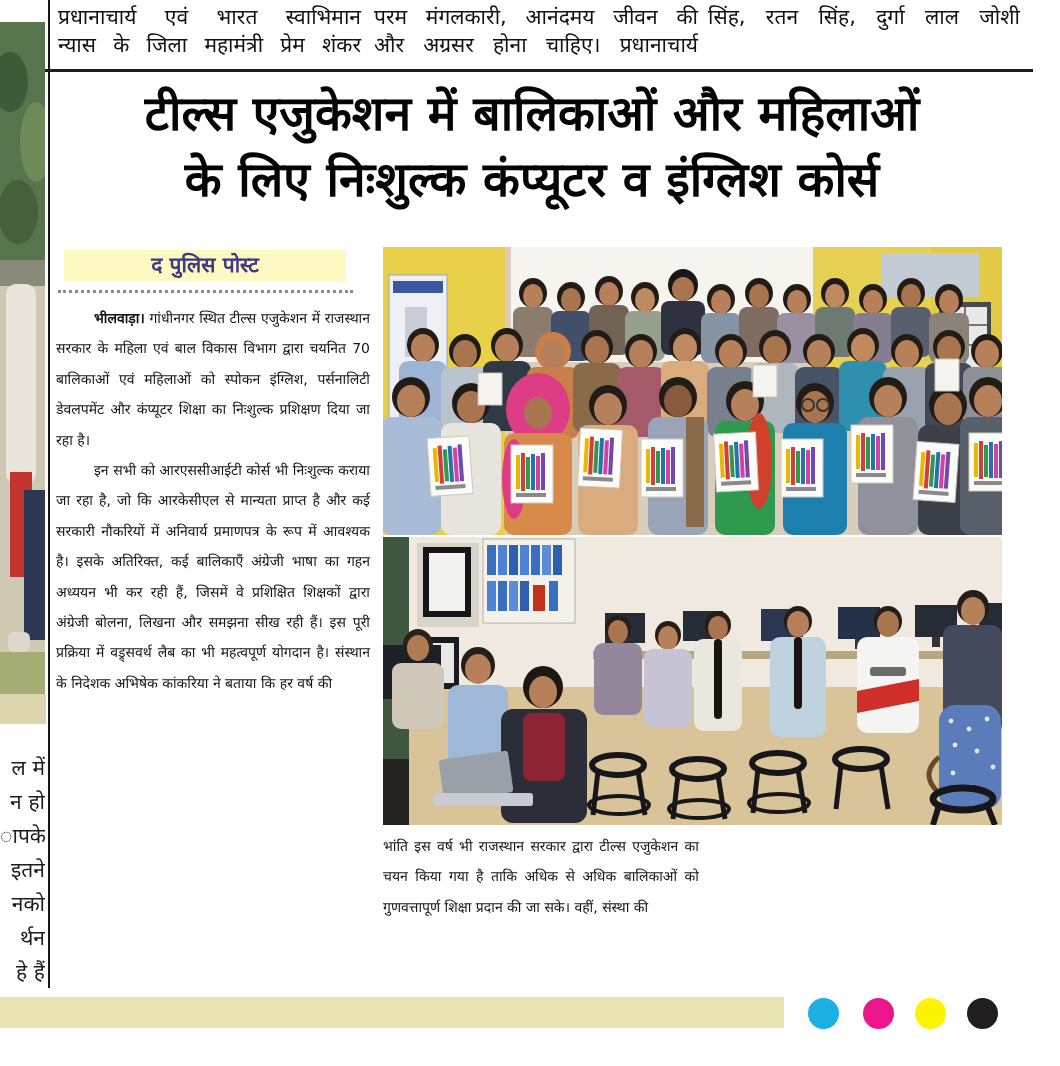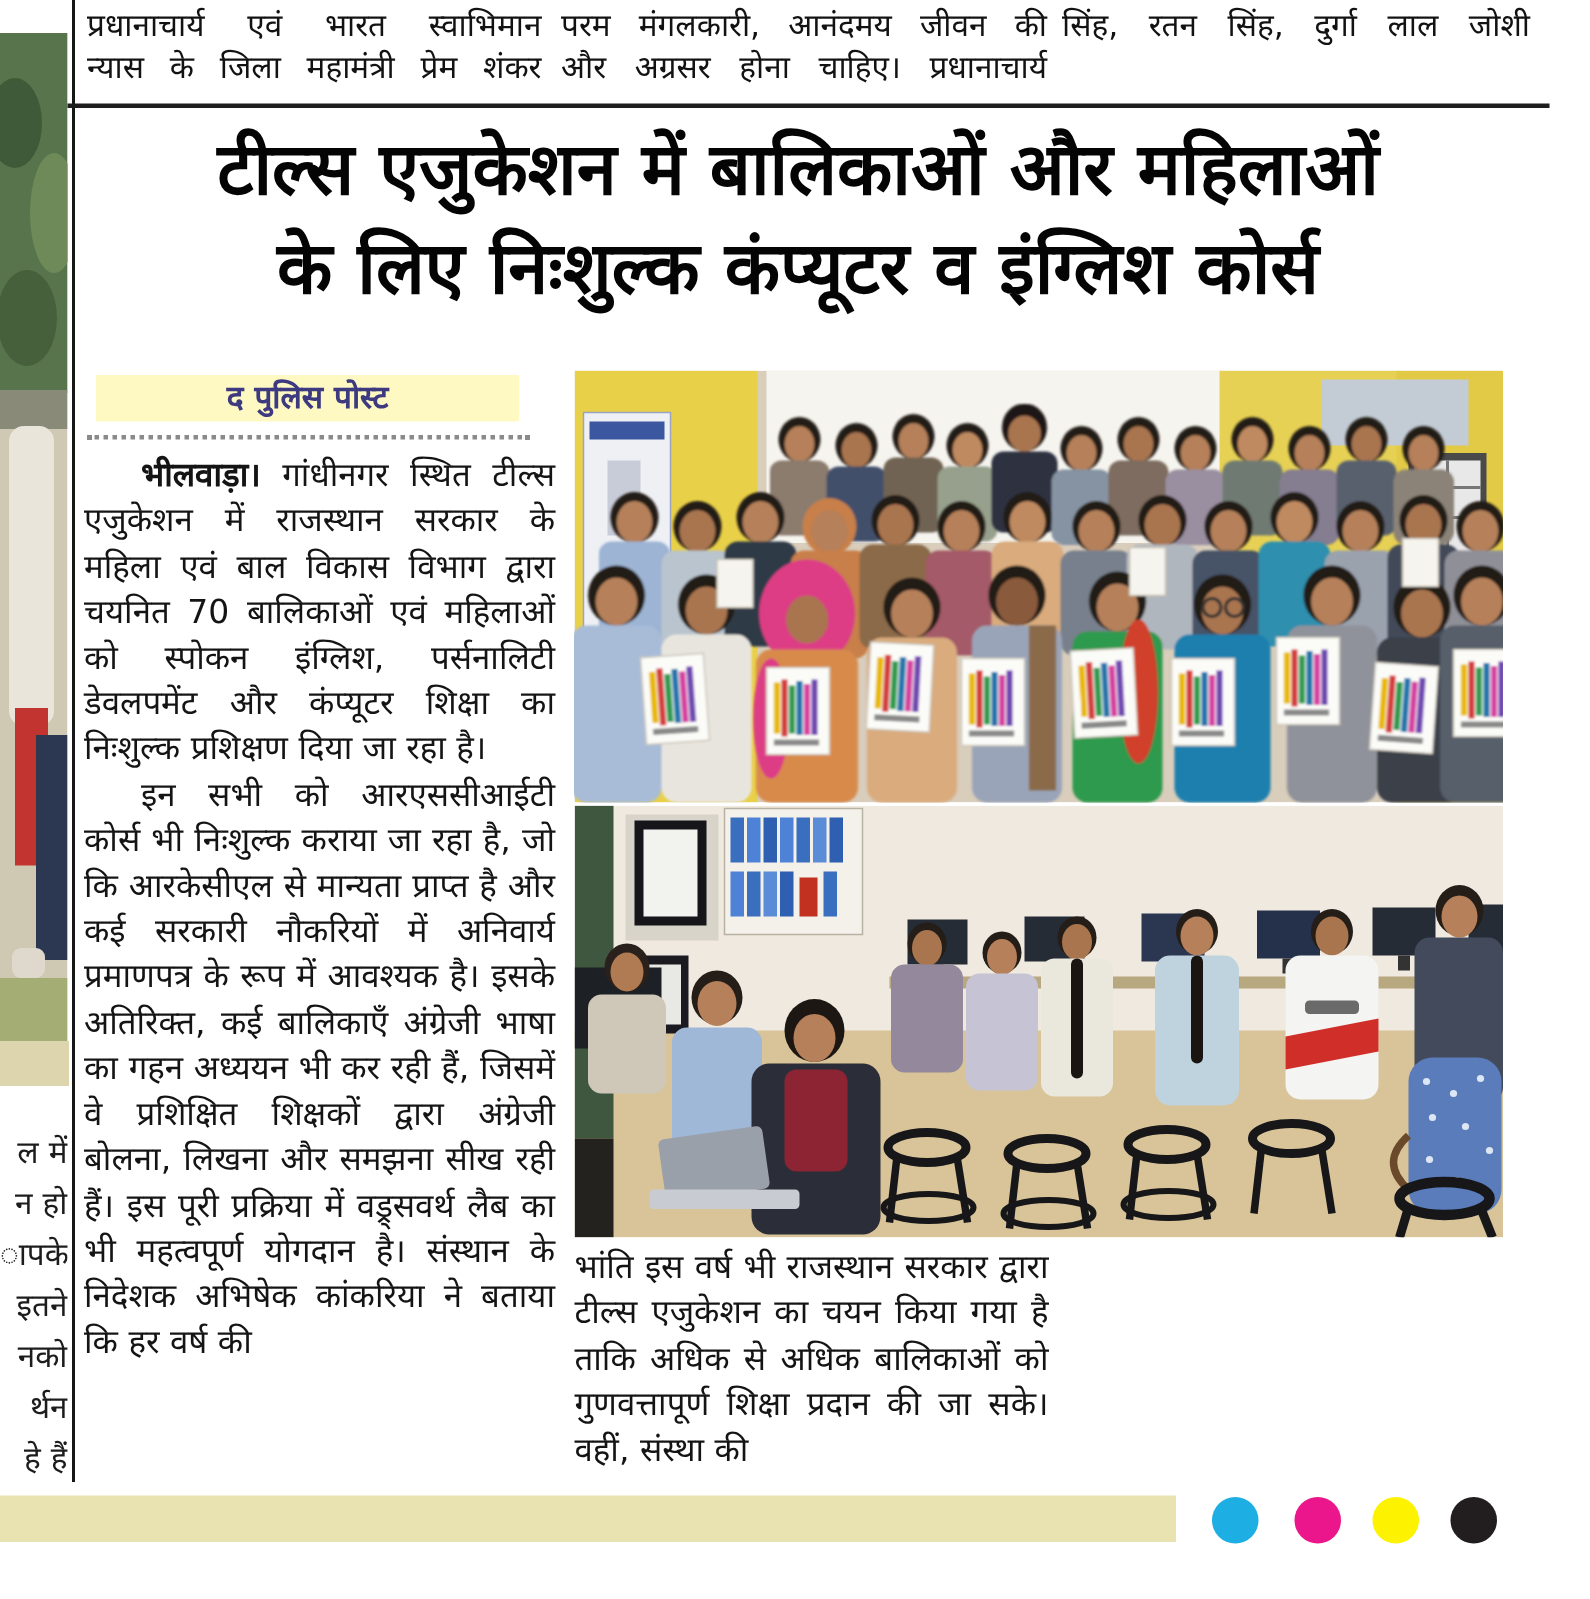--- a/index.html
+++ b/index.html
@@ -22,21 +22,21 @@
   
   .headline{position:absolute;left:52px;top:80px;width:960px;text-align:center;
             font-size:48px;line-height:66px;font-weight:bold;color:#040404;
             font-family:"DejaVu Serif","DejaVu Sans",serif;}
   
   .byline-band{position:absolute;left:64px;top:250px;width:282px;height:31px;background:#fef9c3;
                display:flex;align-items:flex-start;justify-content:center;}
   .byline-band span{font-size:21px;font-weight:bold;color:#3d3a80;}
   .dotline{position:absolute;left:58px;top:290px;width:295px;border-top:3px dotted #8a8a8a;}
   
-  .body-col{position:absolute;font-size:22px;line-height:30.4px;text-align:justify;color:#141414;}
+  .body-col{position:absolute;font-size:14px;line-height:30.4px;text-align:justify;color:#141414;}
   .body-left{left:56px;top:303px;width:314px;}
   .body-mid{left:383px;top:831px;width:316px;}
   .body-right{left:704px;top:831px;width:318px;}
   .body-col p{margin:0;}
   .body-col p.indent{text-indent:38px;}
   .dateline{font-weight:bold;}
   
   .photo{position:absolute;left:383px;width:619px;overflow:hidden;}
   .photo-top{top:247px;height:288px;}
   .photo-bottom{top:537px;height:288px;}

